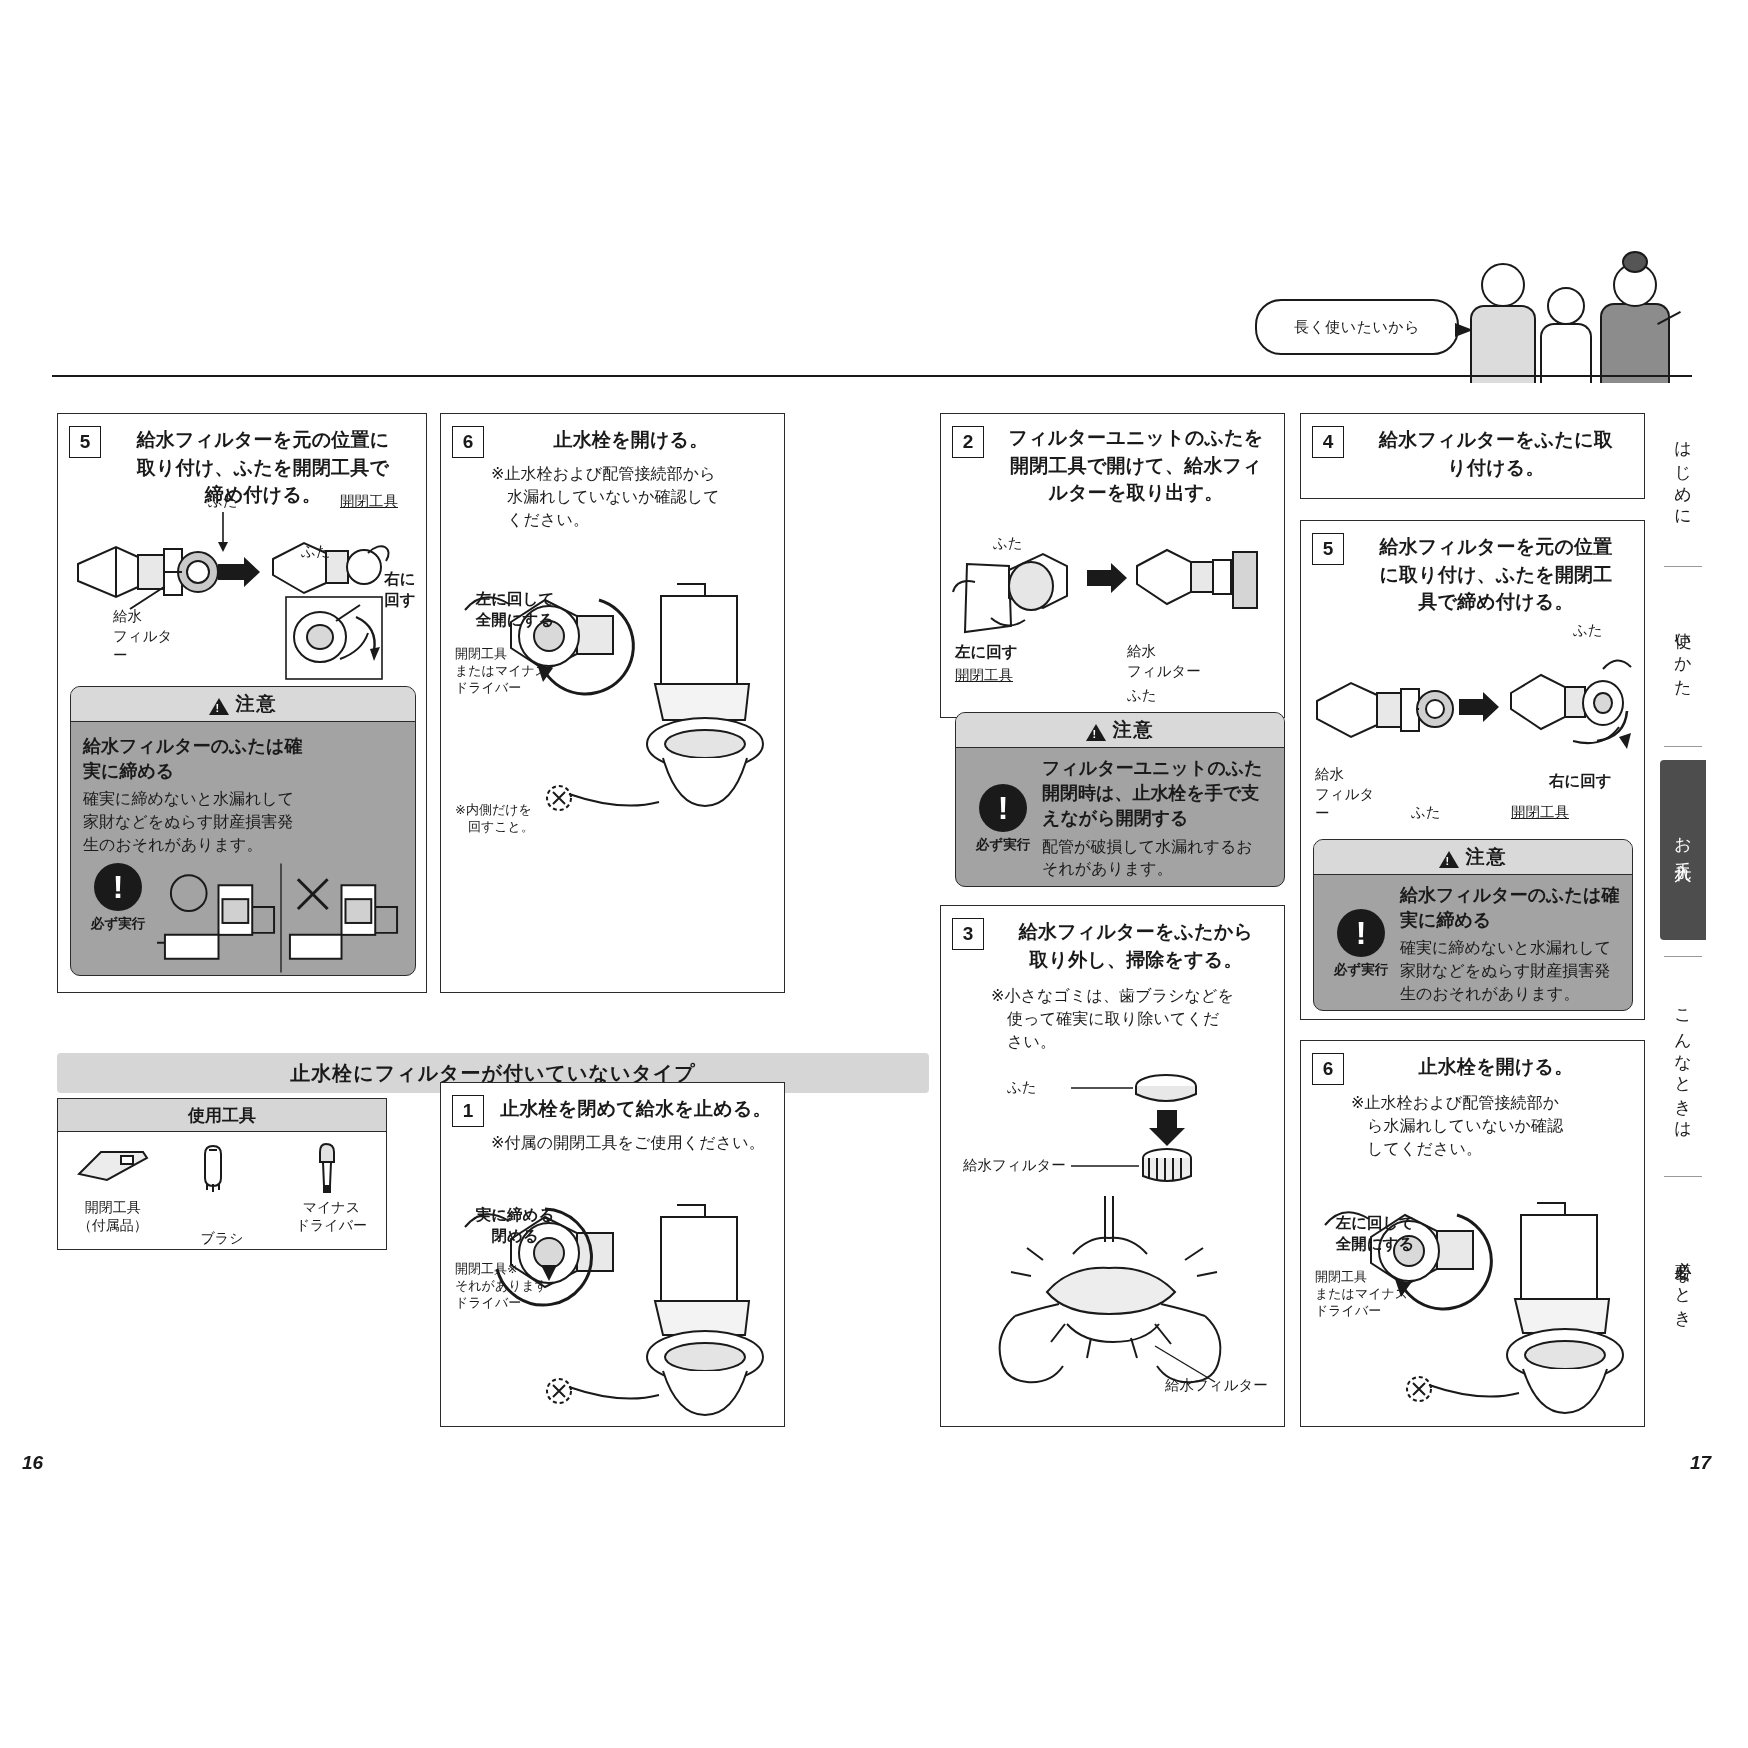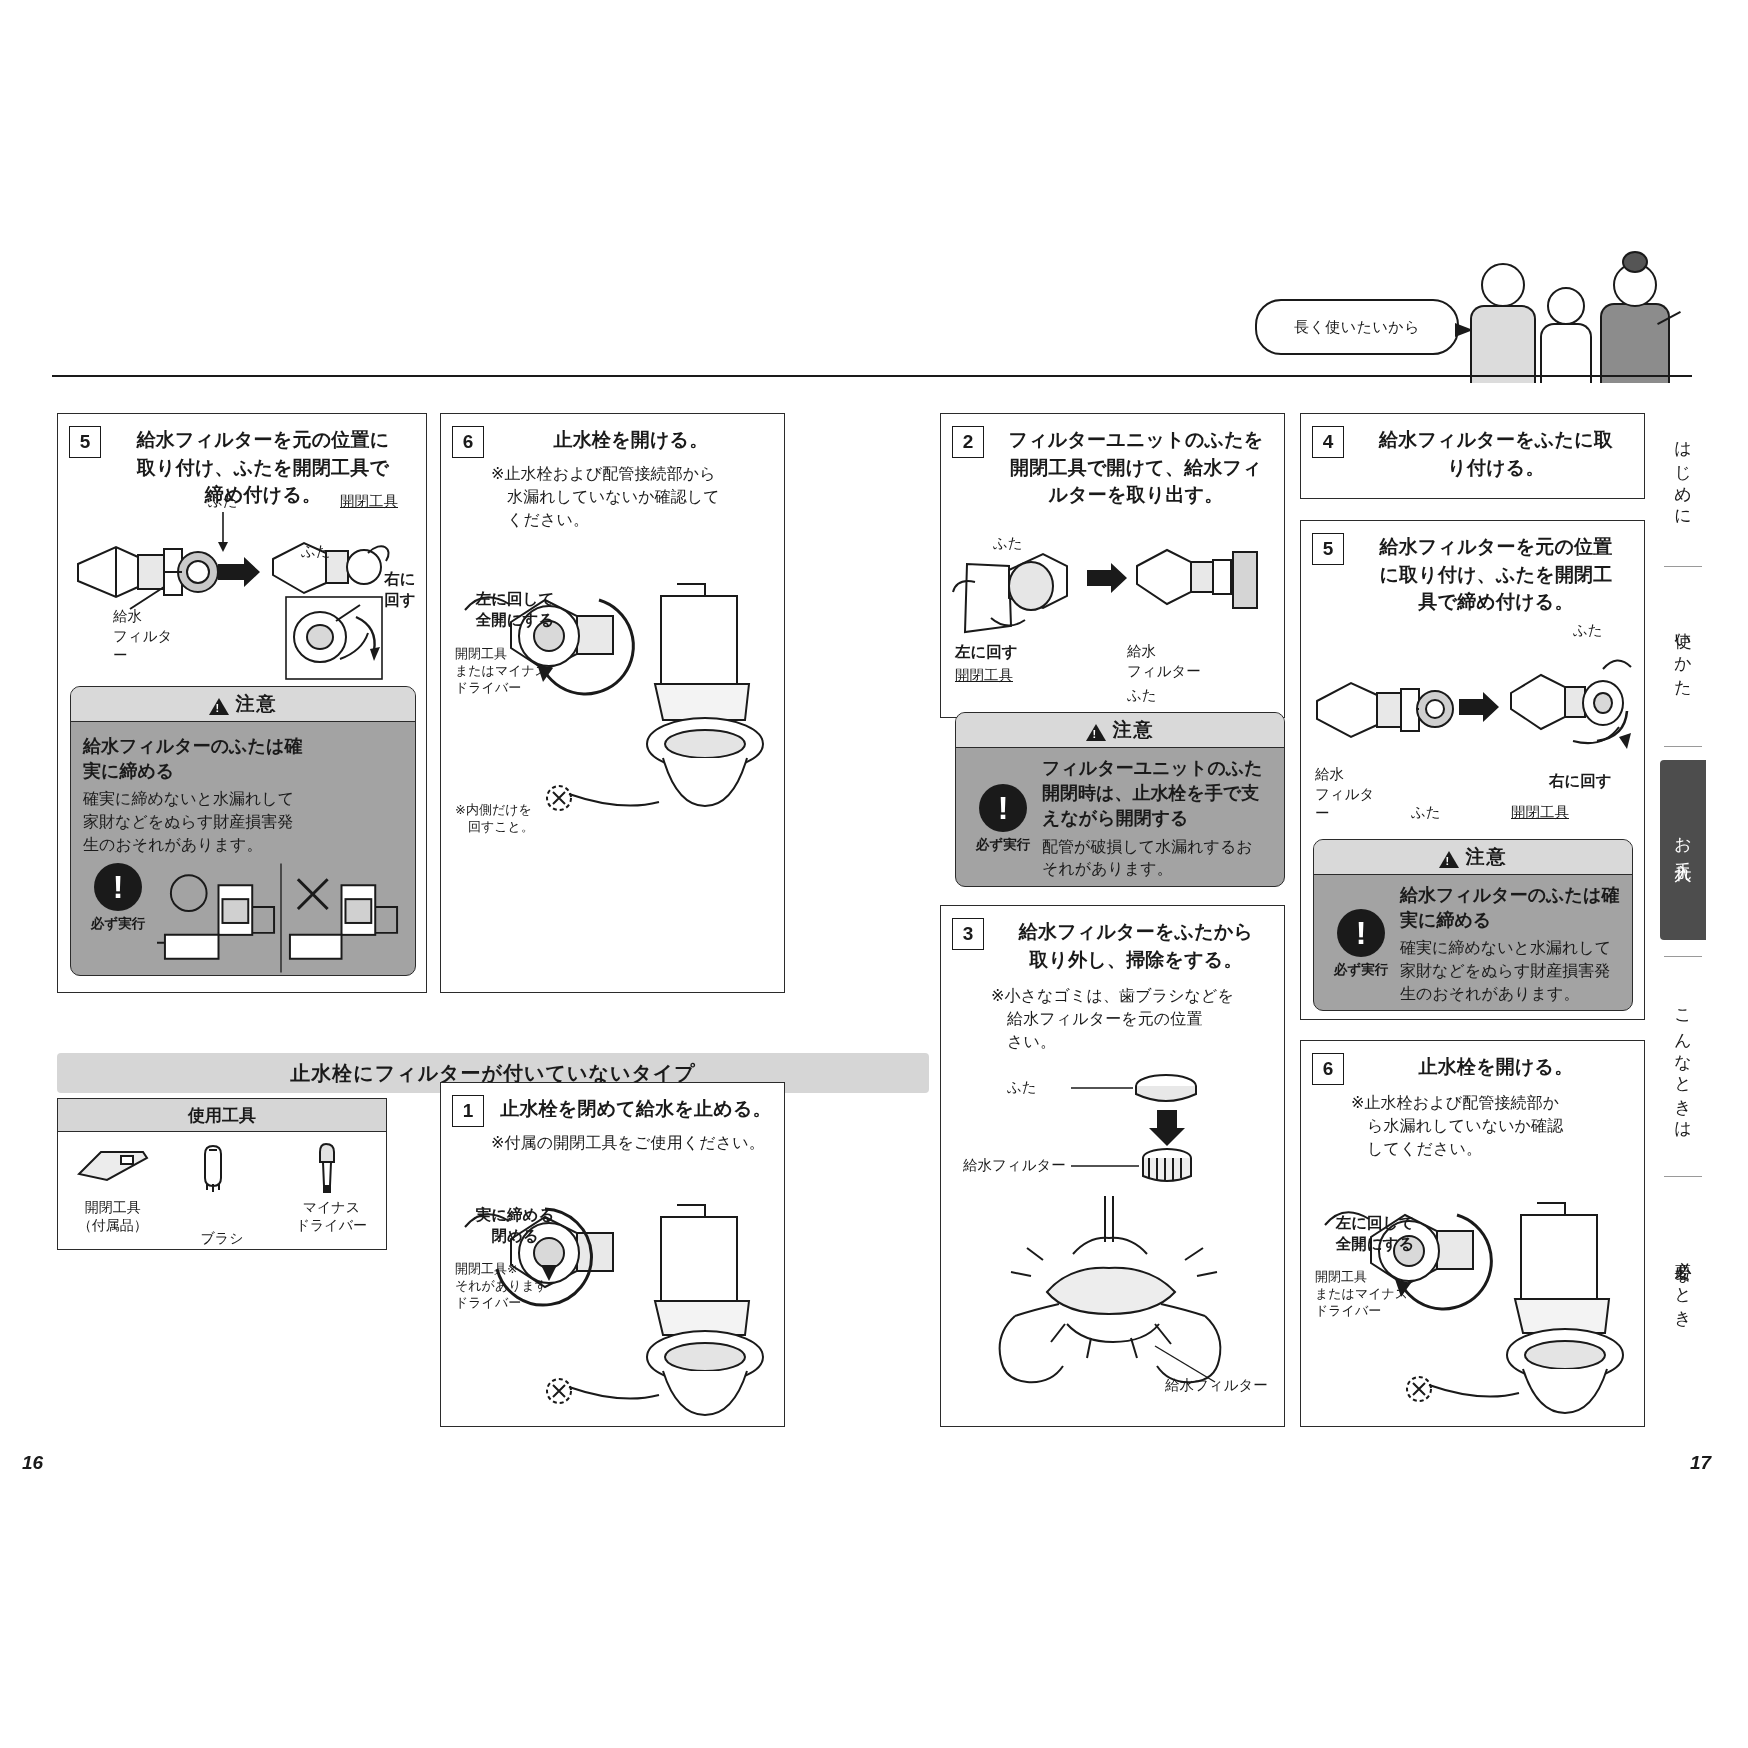--- a/index.html
+++ b/index.html
@@ -365,21 +365,21 @@
 閉める</div>
     <div class="lbl sm" style="left:14px;top:178px;width:120px;white-space:pre-line;">開閉工具※
 それがあります
 ドライバー</div>
   </div>
 
   <div class="pagenum" style="left:22px;top:1452px;">16</div>
 
   <div class="panel" style="left:940px;top:413px;width:345px;height:305px;">
     <div class="stepnum" style="left:11px;top:12px;">2</div>
-    <div class="steptxt" style="left:50px;top:12px;width:290px;white-space:pre-line;">フィルターユニットのふたを
+    <div class="steptxt" style="left:50px;top:12px;width:290px;white-space:pre-line;font-family:Liberation Mono, monospace;">フィルターユニットのふたを
 開閉工具で開けて、給水フィ
 ルターを取り出す。</div>
 
     <svg style="position:absolute;left:10px;top:108px;" width="325" height="160" viewBox="0 0 325 160">
       <g fill="none" stroke="#1a1a1a" stroke-width="2">
         <path d="M16 42 L14 110 L60 104 L58 44 Z" fill="#fff"></path>
         <path d="M58 48 L92 32 L116 44 L116 74 L92 86 L58 76 Z" fill="#fff"></path>
         <ellipse cx="80" cy="64" rx="22" ry="24" fill="#e6e6e6"></ellipse>
         <path d="M24 60 q-18,-4 -22,10"></path>
         <path d="M40 96 q16,14 34,2"></path>
@@ -420,21 +420,21 @@
 それがあります。</div>
       </div>
     </div>
   </div>
 
   <div class="panel" style="left:940px;top:905px;width:345px;height:522px;">
     <div class="stepnum" style="left:11px;top:12px;">3</div>
     <div class="steptxt" style="left:50px;top:12px;width:290px;white-space:pre-line;">給水フィルターをふたから
 取り外し、掃除をする。</div>
     <div class="note" style="left:50px;top:78px;width:290px;white-space:pre-line;">※小さなゴミは、歯ブラシなどを
-　給水フィルターを元の位置
+　使って確実に取り除いてくだ
 　さい。</div>
 
     <svg style="position:absolute;left:10px;top:160px;" width="325" height="120" viewBox="0 0 325 120">
       <g fill="none" stroke="#1a1a1a" stroke-width="2">
         <ellipse cx="215" cy="20" rx="30" ry="11" fill="#fff"></ellipse>
         <path d="M185 20 L185 28 q30,14 60,0 L245 20" fill="#e8e8e8"></path>
       </g>
       <g fill="#1a1a1a">
           <polygon points="206,44 226,44 226,62 234,62 216,80 198,62 206,62"></polygon>
         </g>

